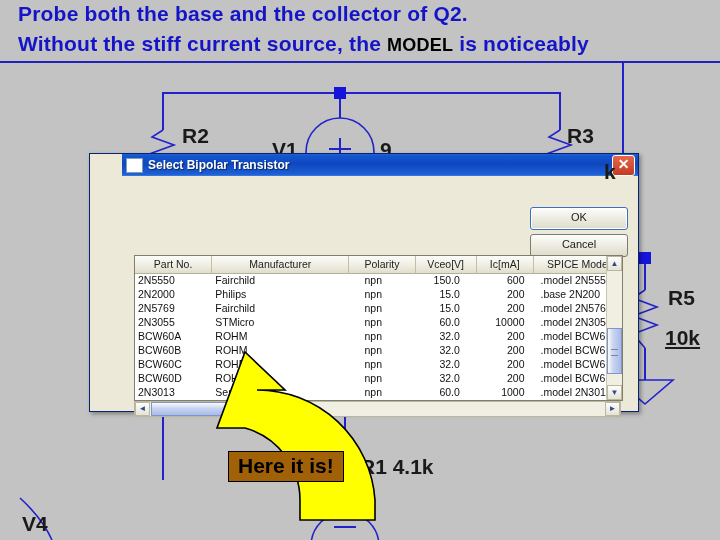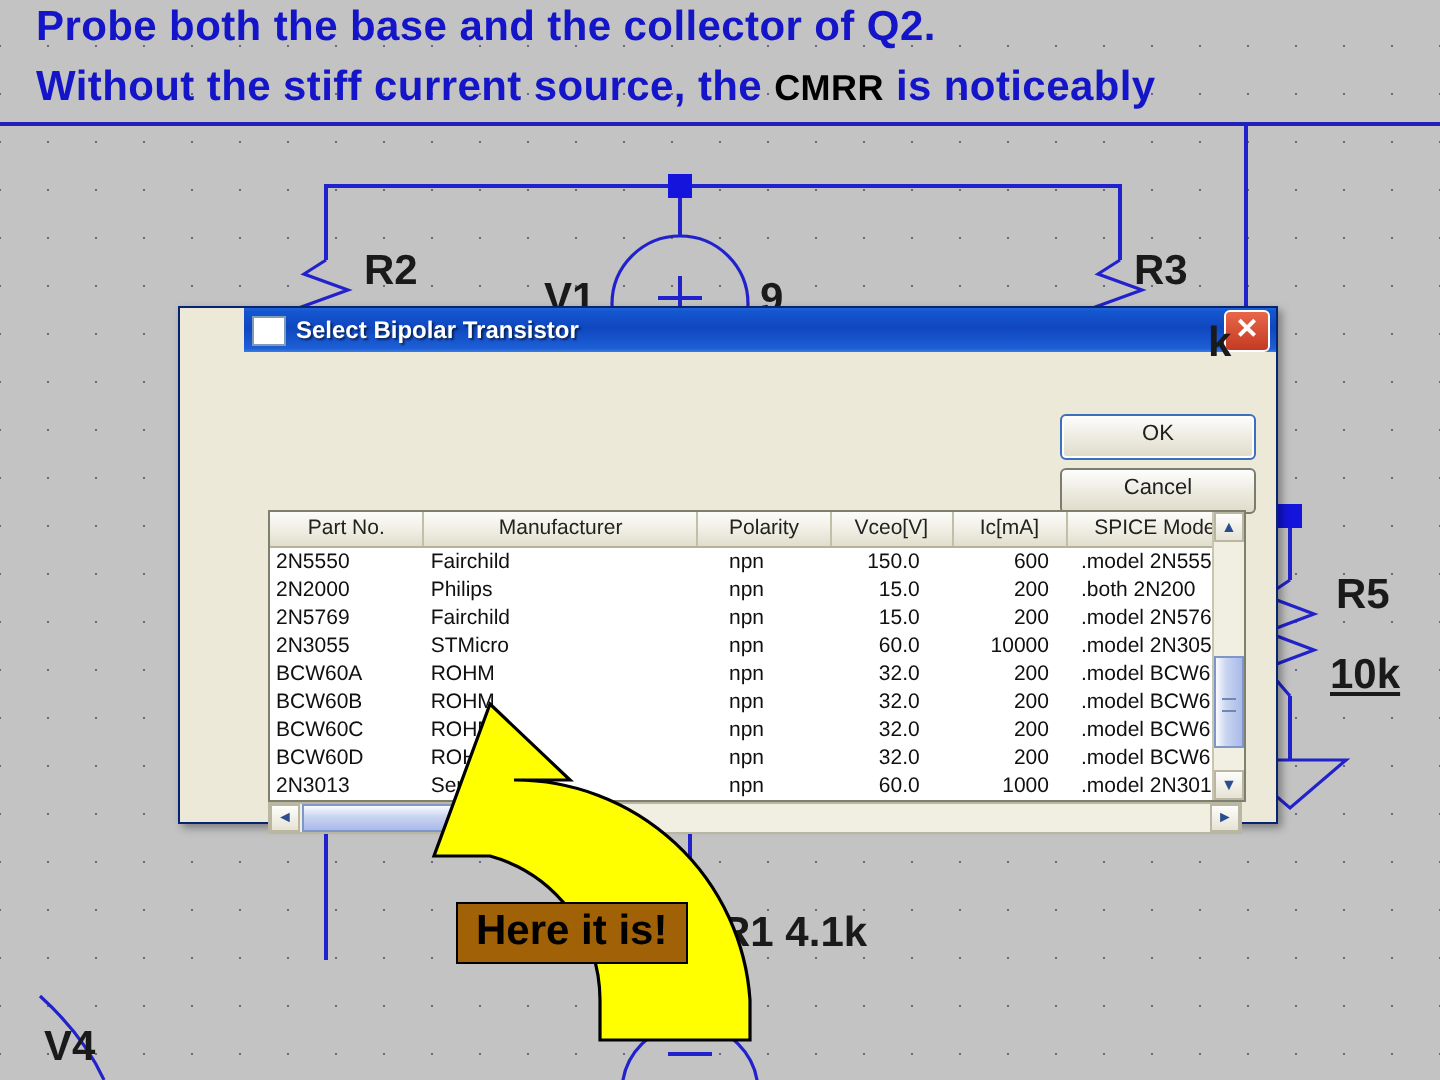--- a/index.html
+++ b/index.html
@@ -183,21 +183,20 @@
   .col-spice { width: 96px; }
 
   #list-rows { position: relative; }
   .row {
     display: flex;
     height: 14px;
     font-size: 10.5px;
     color: #101010;
     line-height: 13px;
     white-space: nowrap;
-    align-items: center;
   }
   .row.selected { background: #2159c7; color: #ffffff; }
   .row .c { overflow: hidden; }
   .row .c.part  { width: 84px;  padding-left: 3px; text-align: left; }
   .row .c.manu  { width: 150px; padding-left: 6px; text-align: left; }
   .row .c.pol   { width: 72px;  text-align: center; }
   .row .c.vceo  { width: 66px;  text-align: right; padding-right: 12px; }
   .row .c.ic    { width: 62px;  text-align: right; padding-right: 10px; }
   .row .c.spice { width: 96px;  padding-left: 6px; text-align: left; }
 
@@ -356,21 +355,21 @@
   <div class="sch-label" style="left:604px; top:160px; z-index:60;">k</div>
   <div class="sch-label" style="left:668px; top:286px;">R5</div>
   <div class="sch-label" style="left:665px; top:326px;text-decoration:underline;">10k</div>
   <div class="sch-label" style="left:360px; top:455px;">R1  4.1k</div>
   <div class="sch-label" style="left:22px;  top:512px;">V4</div>
 
   <div id="banner">
     <div class="line l1">Probe both the base and the collector of Q2.</div>
     <div class="line l2">
       <span>Without the stiff current source, the</span>
-      <span class="alt">CMRR</span>
+      <span class="alt">MODEL</span>
       <span>is noticeably</span>
     </div>
   </div>
   <div id="banner-rule"></div>
 
   <div id="dialog">
 
     <div id="titlebar">
       <div id="title-icon"></div>
       <div id="title-text">Select Bipolar Transistor</div>
@@ -401,21 +400,21 @@
               <div class="c vceo">150.0</div>
               <div class="c ic">600</div>
               <div class="c spice">.model 2N555</div>
             </div>
             <div class="row">
               <div class="c part">2N2000</div>
               <div class="c manu">Philips</div>
               <div class="c pol">npn</div>
               <div class="c vceo">15.0</div>
               <div class="c ic">200</div>
-              <div class="c spice">.both 2N200</div>
+              <div class="c spice">.base 2N200</div>
             </div>
             <div class="row">
               <div class="c part">2N5769</div>
               <div class="c manu">Fairchild</div>
               <div class="c pol">npn</div>
               <div class="c vceo">15.0</div>
               <div class="c ic">200</div>
               <div class="c spice">.model 2N576</div>
             </div>
             <div class="row">

